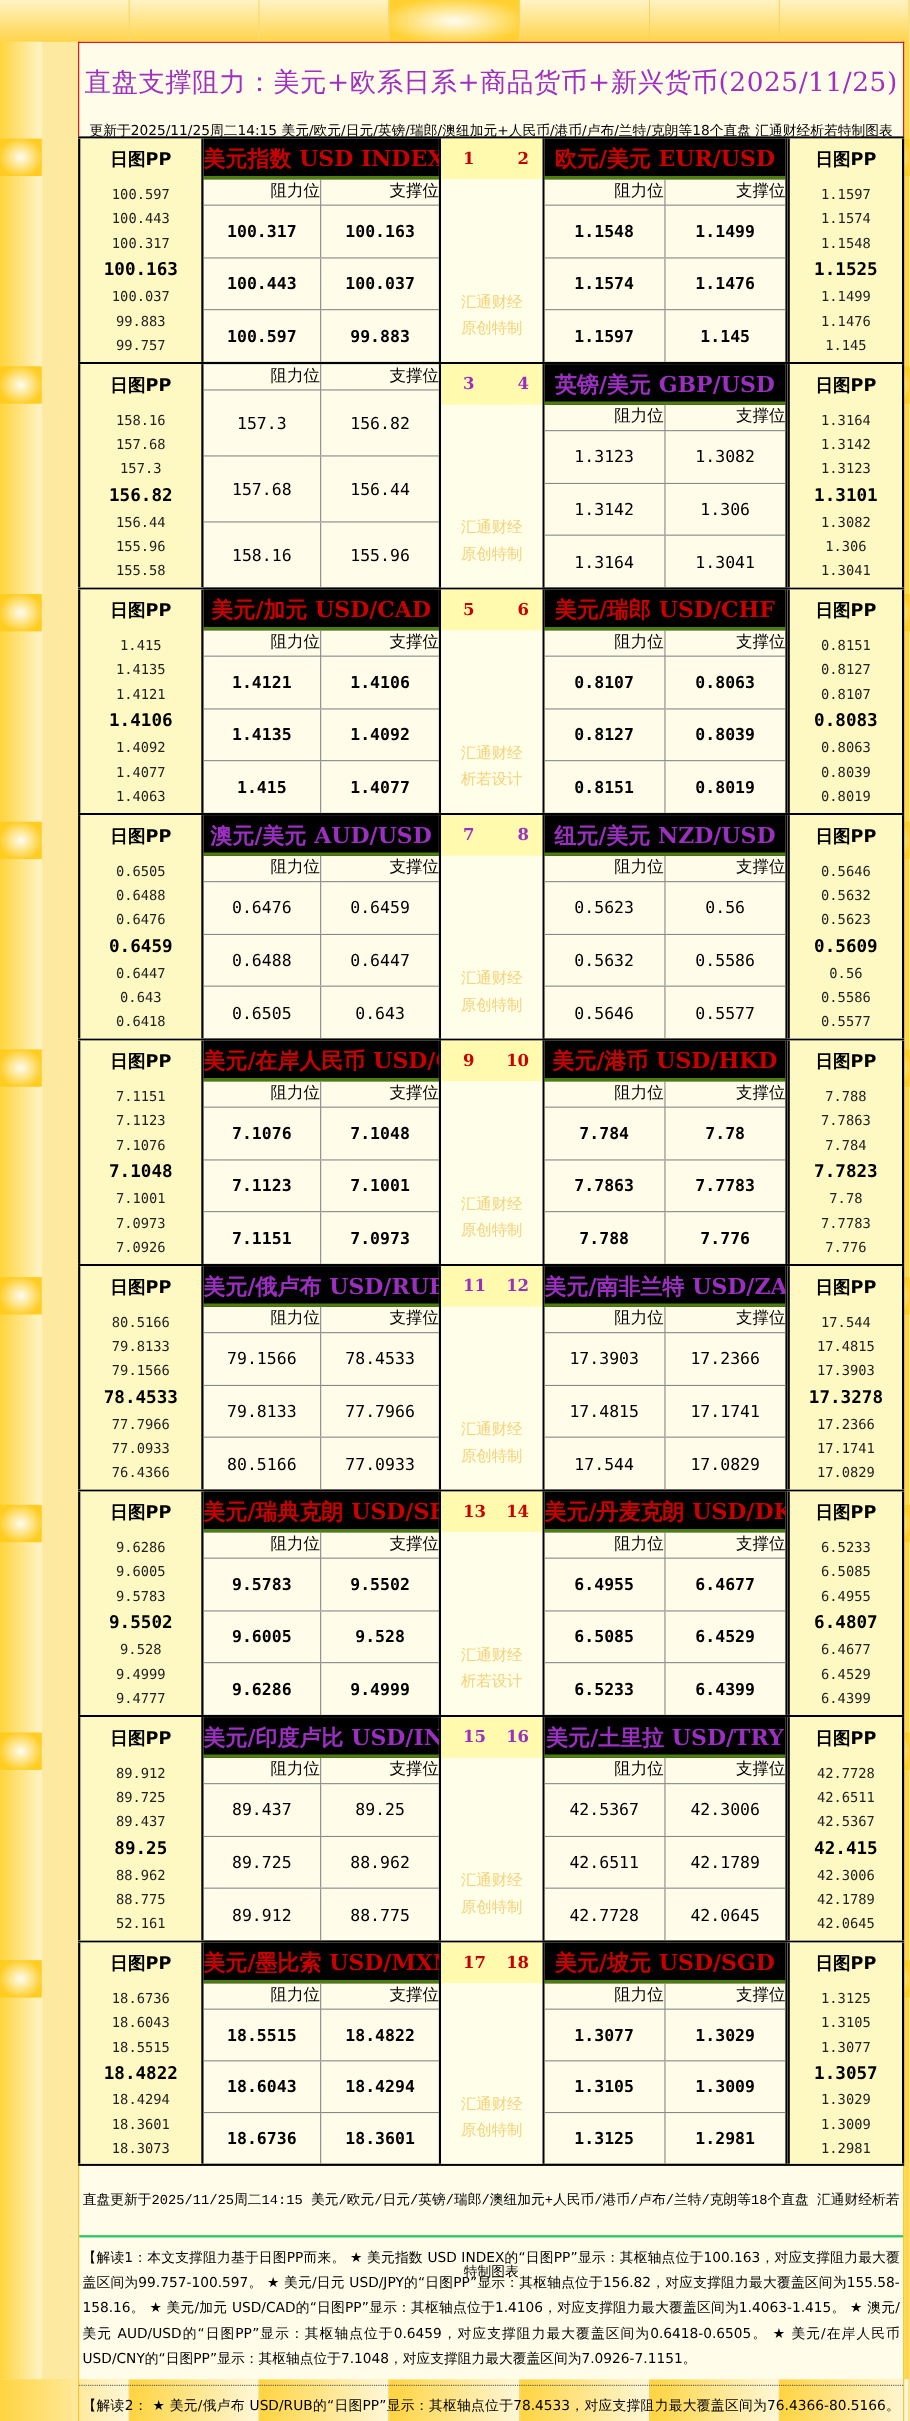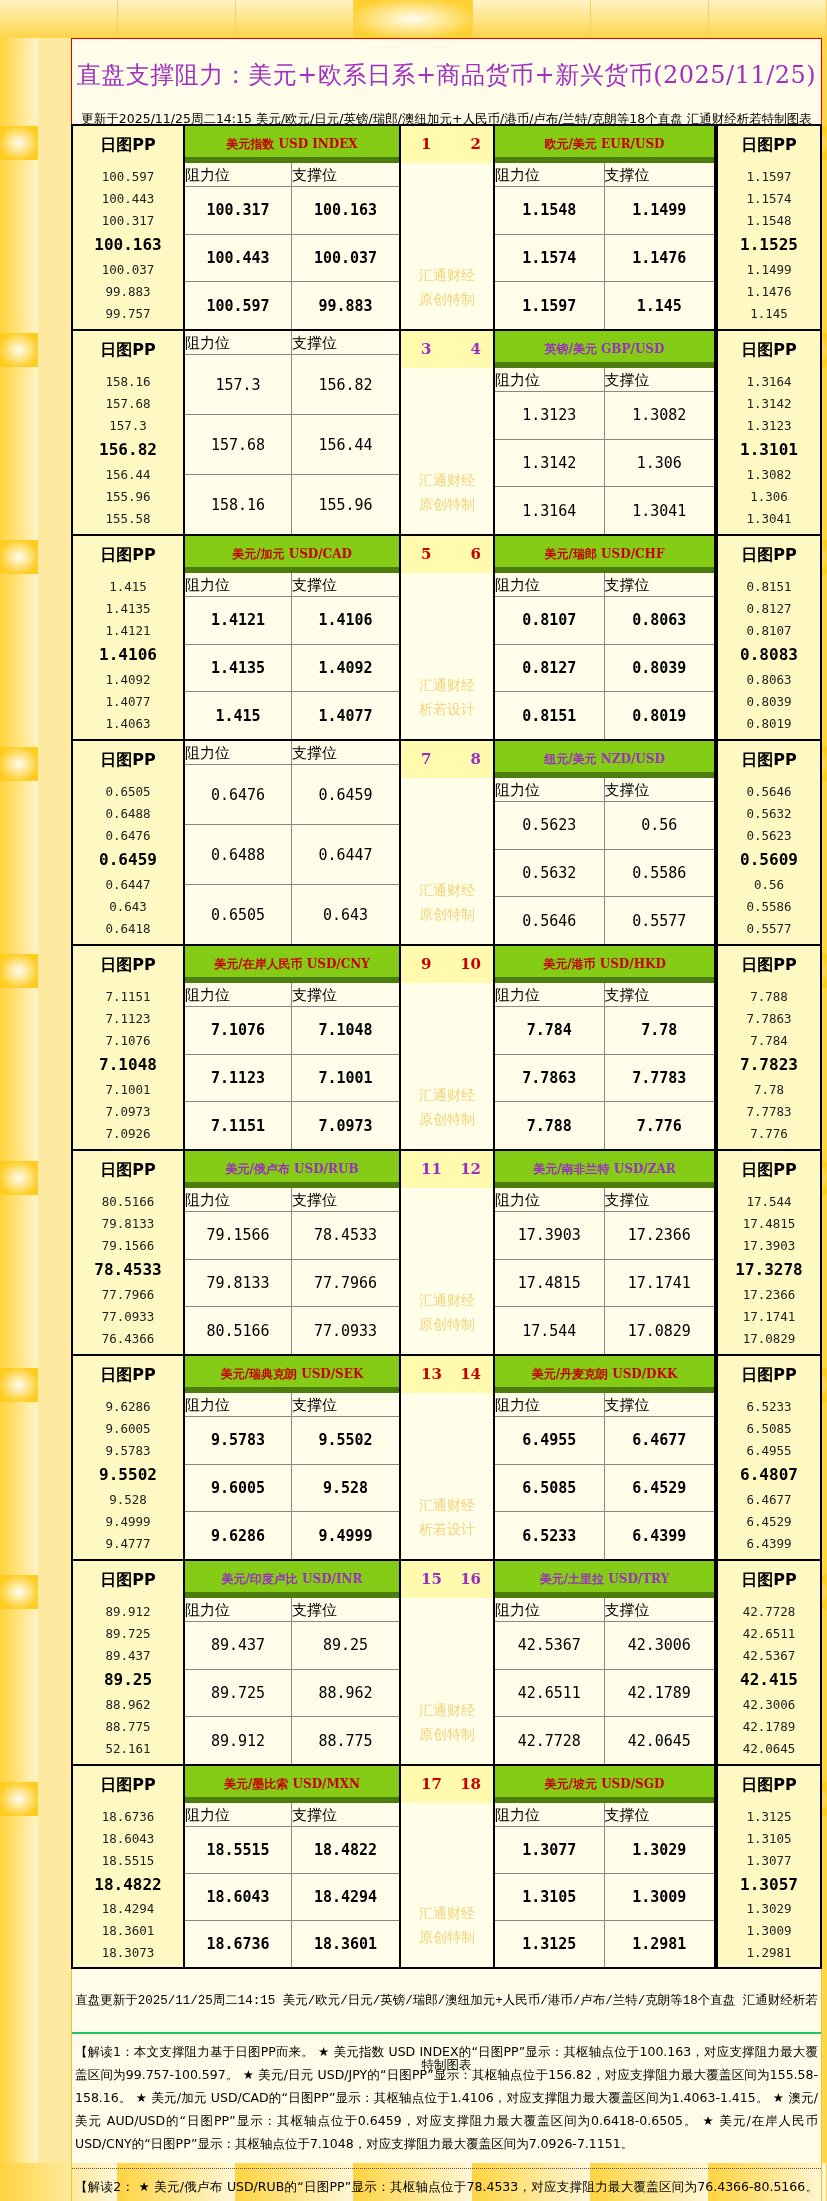--- a/index.html
+++ b/index.html
@@ -86,35 +86,35 @@
     color: #222;
   }
   .pp-val.pivot { font-size: 16px; font-weight: bold; color: #000; }
 
   .pair {
     display: flex; flex-direction: column;
     border-right: 2px solid #000;
   }
   .pair-title {
     height: 37px; line-height: 37px; text-align: center;
-    background: #84cc16;
-    border-bottom: 6px solid #4d7c0f;
-    font-size: 12px; font-weight: bold;
+    background: #000000;
+    border-bottom: 3px solid #4d7c0f;
+    font-size: 20px; font-weight: bold;
     font-family: "DejaVu Serif", serif;
     white-space: nowrap; overflow: hidden;
   }
   .pair-title.red { color: #c80000; }
   .pair-title.purple { color: #9a2fc0; }
   .lv-head {
     display: grid; grid-template-columns: 1fr 1fr;
     height: 24px; border-bottom: 1px solid #888;
   }
   .lv-head span {
-    text-align: left; line-height: 24px; font-size: 15px;
-    font-family: Liberation Sans, sans-serif;
+    text-align: right; line-height: 24px; font-size: 15px;
+    font-family: Liberation Mono, monospace;
   }
   .lv-head span:first-child, .lv-row span:first-child { border-right: 1px solid #888; }
   .lv-rows { flex: 1; display: flex; flex-direction: column; }
   .lv-row {
     flex: 1; display: grid; grid-template-columns: 1fr 1fr;
     border-bottom: 1px solid #888;
   }
   .lv-row:last-child { border-bottom: none; }
   .lv-row span {
     display: flex; align-items: center; justify-content: center;
@@ -455,20 +455,21 @@
         <div class="pp-val">0.6505</div>
         <div class="pp-val">0.6488</div>
         <div class="pp-val">0.6476</div>
         <div class="pp-val pivot">0.6459</div>
         <div class="pp-val">0.6447</div>
         <div class="pp-val">0.643</div>
         <div class="pp-val">0.6418</div>
       </div>
     </div>
     <div class="pair leftpair">
+      <div class="pair-title purple">澳元/美元 AUD/USD</div>
       <div class="lv-head">
         <span>阻力位</span>
         <span>支撑位</span>
       </div>
       <div class="lv-rows">
         <div class="lv-row">
               <span>0.6476</span>
               <span>0.6459</span>
             </div>
         <div class="lv-row">

